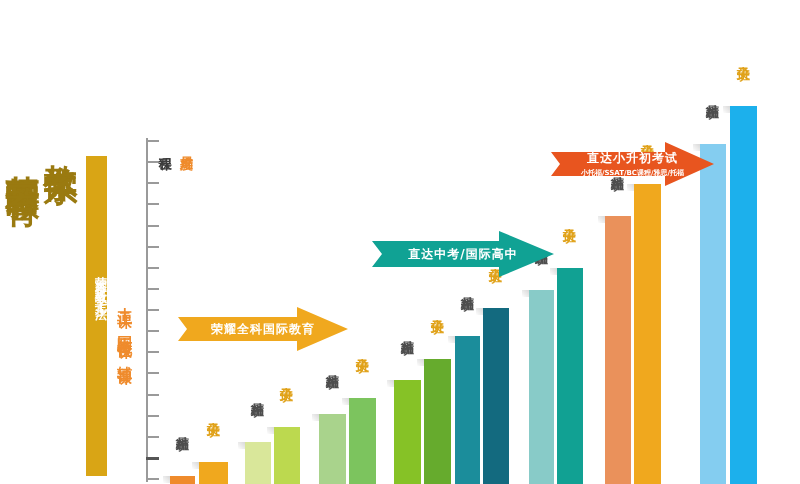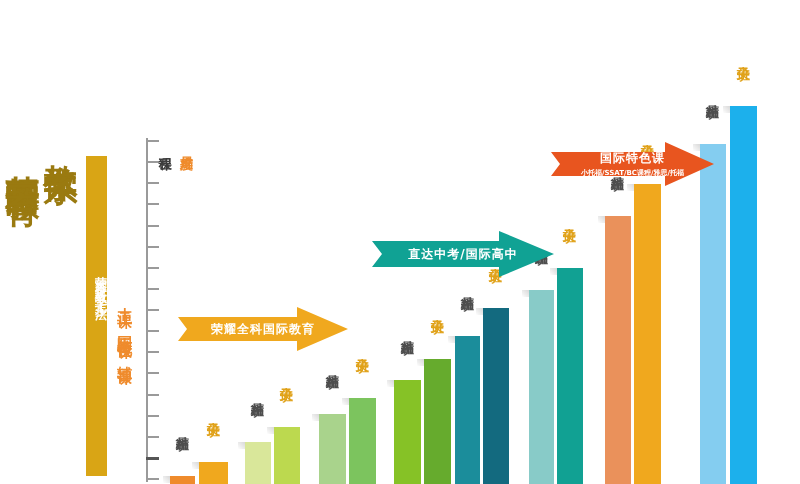--- a/index.html
+++ b/index.html
@@ -190,19 +190,19 @@
         </svg>
         <div class="arrow-text" style="padding-right: 55px; justify-content: center;">
           <div class="t1">直达中考/国际高中</div>
         </div>
       </div>
       <div class="arrow" style="left: 551px; top: 142px; width: 163px; height: 44px;">
         <svg width="163" height="44" viewBox="0 0 163 44">
           <polygon points="0,10 114,10 114,0 163,22 114,44 114,34 0,34 9,22" fill="#e8551f"></polygon>
         </svg>
         <div class="arrow-text" style="padding-right: 49px;">
-          <div class="t1">国际特色课</div>
+          <div class="t1">直达小升初考试</div>
           <div class="t2">小托福/SSAT/BC课程/雅思/托福</div>
         </div>
       </div>
     </div>
 
 </div>
 
 </body></html>

